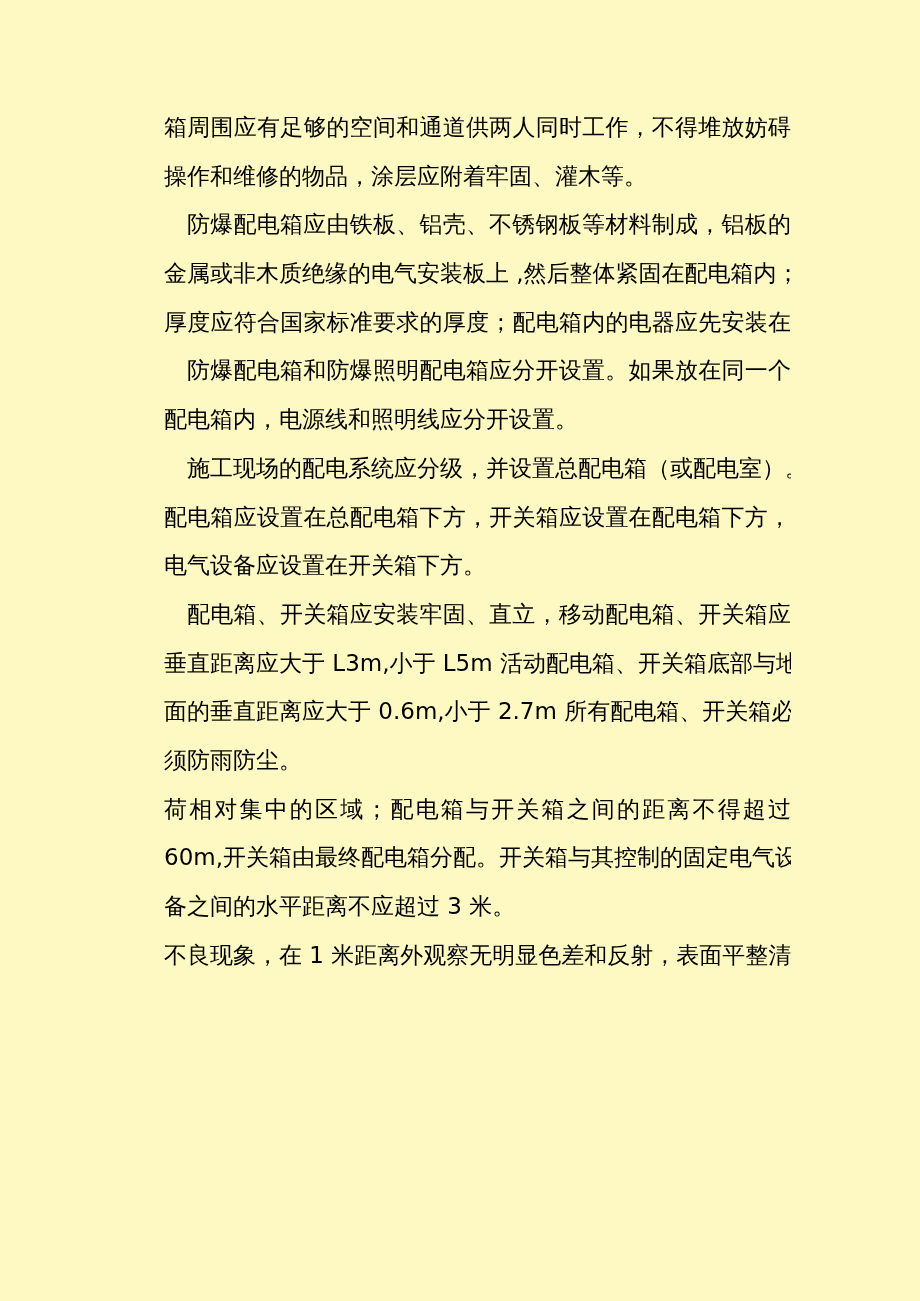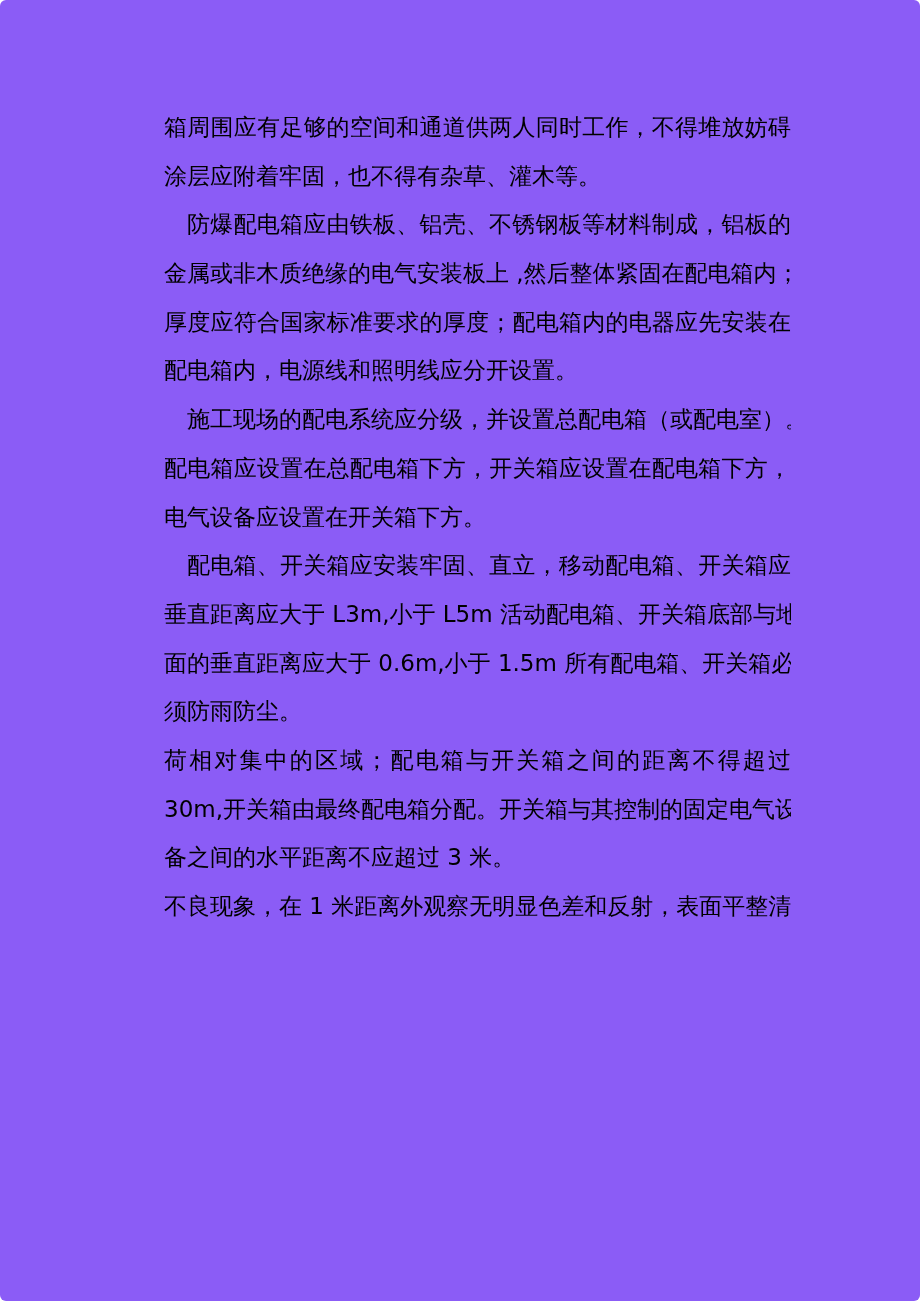--- a/index.html
+++ b/index.html
@@ -4,23 +4,22 @@
 <style>
   html, body {
     margin: 0;
     padding: 0;
     background: #ffffff;
   }
   .page {
     position: relative;
     width: 920px;
     height: 1301px;
-    background: #8b5cf6;
+    background: #fef9c3;
     overflow: hidden;
-    border-radius: 6px;
   }
   .content {
     position: absolute;
     left: 164px;
     top: 103px;
     width: 627px;
     font-family: "DejaVu Sans", "Liberation Sans", sans-serif;
     color: #000000;
   }
   .para {
@@ -46,49 +45,50 @@
   }
 </style>
 </head>
 <body>
 
 <div class="page">
   <div class="content">
 
     <div class="para">
       <div class="line full">箱周围应有足够的空间和通道供两人同时工作，不得堆放妨碍</div>
-      <div class="line">涂层应附着牢固，也不得有杂草、灌木等。</div>
+      <div class="line">操作和维修的物品，涂层应附着牢固、灌木等。</div>
     </div>
 
     <div class="para">
       <div class="line full indent">防爆配电箱应由铁板、铝壳、不锈钢板等材料制成，铝板的</div>
       <div class="line full">金属或非木质绝缘的电气安装板上 ,然后整体紧固在配电箱内；</div>
       <div class="line full">厚度应符合国家标准要求的厚度；配电箱内的电器应先安装在</div>
     </div>
 
     <div class="para">
+      <div class="line full indent">防爆配电箱和防爆照明配电箱应分开设置。如果放在同一个</div>
       <div class="line">配电箱内，电源线和照明线应分开设置。</div>
     </div>
 
     <div class="para">
       <div class="line full indent">施工现场的配电系统应分级，并设置总配电箱（或配电室）。</div>
       <div class="line full">配电箱应设置在总配电箱下方，开关箱应设置在配电箱下方，</div>
       <div class="line">电气设备应设置在开关箱下方。</div>
     </div>
 
     <div class="para">
       <div class="line full indent">配电箱、开关箱应安装牢固、直立，移动配电箱、开关箱应</div>
       <div class="line full">垂直距离应大于 L3m,小于 L5m 活动配电箱、开关箱底部与地</div>
-      <div class="line full">面的垂直距离应大于 0.6m,小于 1.5m 所有配电箱、开关箱必</div>
+      <div class="line full">面的垂直距离应大于 0.6m,小于 2.7m 所有配电箱、开关箱必</div>
       <div class="line">须防雨防尘。</div>
     </div>
 
     <div class="para">
       <div class="line full">荷相对集中的区域；配电箱与开关箱之间的距离不得超过</div>
-      <div class="line full">30m,开关箱由最终配电箱分配。开关箱与其控制的固定电气设</div>
+      <div class="line full">60m,开关箱由最终配电箱分配。开关箱与其控制的固定电气设</div>
       <div class="line">备之间的水平距离不应超过 3 米。</div>
     </div>
 
     <div class="para">
       <div class="line full">不良现象，在 1 米距离外观察无明显色差和反射，表面平整清</div>
     </div>
 
   </div>
 </div>
 

